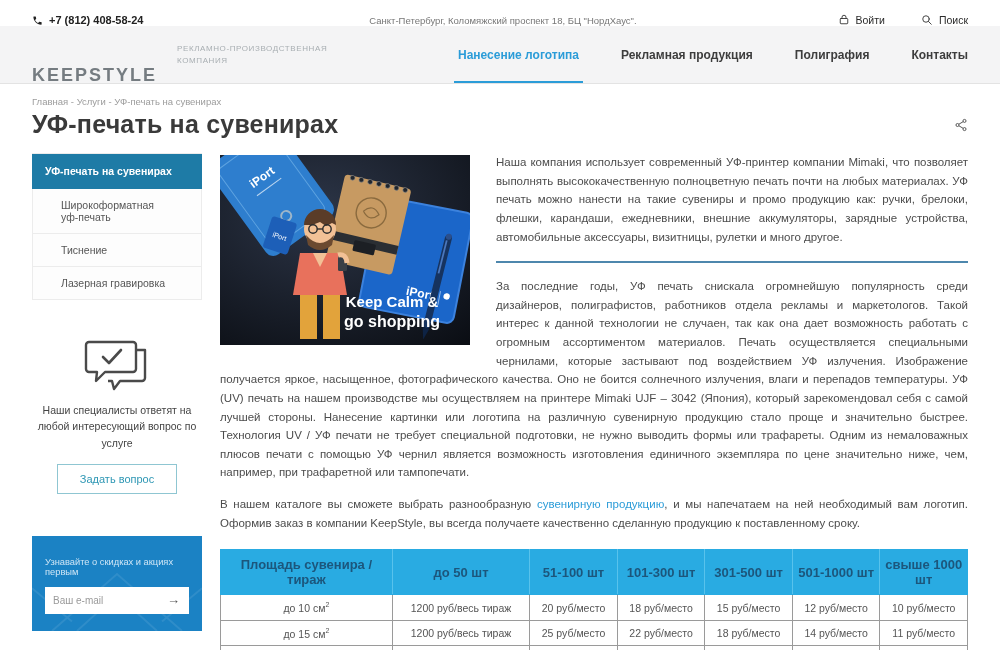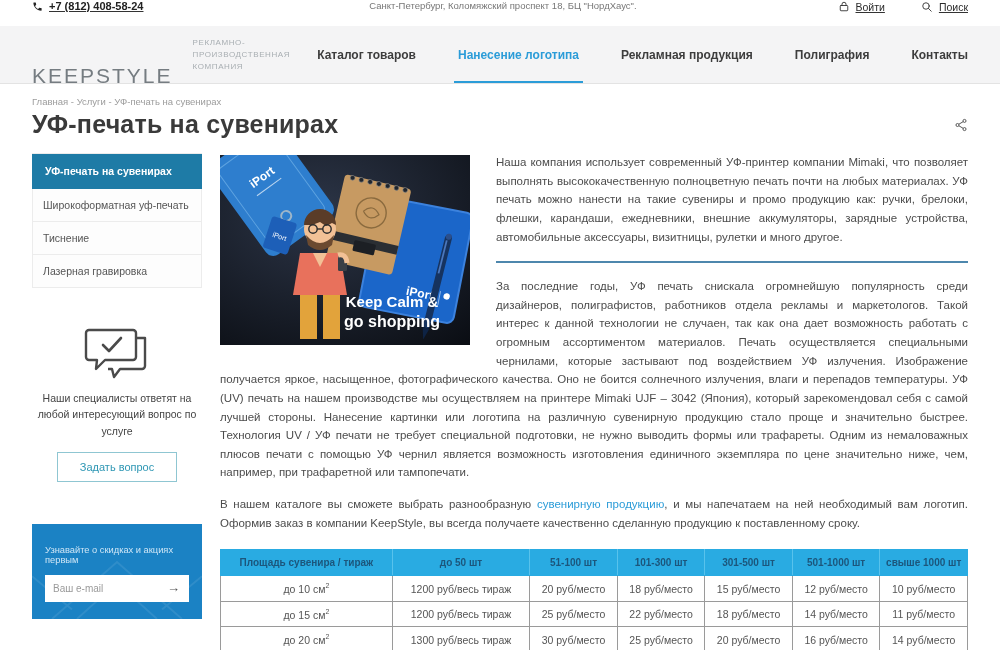--- a/index.html
+++ b/index.html
@@ -1,29 +1,29 @@
 <!DOCTYPE html>
 <html lang="ru"><head>
 <meta charset="utf-8">
 <style>
   * { margin:0; padding:0; box-sizing:border-box; }
   body { background:#fff; font-family:"Liberation Sans", sans-serif; }
   .page { width:1000px; height:650px; background:#fff; position:relative; overflow:hidden; }
 
   
-  .topbar { height:26px; display:flex; align-items:flex-start; padding:0 32px; position:relative; font-size:10.5px; color:#333;text-decoration:underline; }
+  .topbar { height:26px; display:flex; align-items:flex-end; padding:0 32px; position:relative; font-size:10.5px; color:#333; }
   .topbar-phone { display:flex; align-items:center; gap:6px; font-weight:bold; font-size:11px; color:#222; cursor:pointer; }
   .topbar-address { position:absolute; left:6px; right:0; text-align:center; font-size:9.5px; color:#777; pointer-events:none; }
   .topbar-right { margin-left:auto; display:flex; align-items:center; gap:36px; z-index:1; }
   .topbar-action { display:flex; align-items:center; gap:6px; font-size:10.5px; color:#2b2b2b; cursor:pointer; }
   .icon-stroke { stroke:#333; fill:none; stroke-width:1.8; stroke-linecap:round; stroke-linejoin:round; }
 
   
   .header { height:58px; background:#f4f4f5; border-bottom:1px solid #e3e3e3; display:flex; align-items:center; padding:0 32px; }
-  .logo { font-size:21px; font-weight:normal; letter-spacing:2px; color:#757c81; text-transform:uppercase; cursor:pointer;margin-top:42px; }
+  .logo { font-size:18px; font-weight:bold; letter-spacing:2px; color:#757c81; text-transform:uppercase; cursor:pointer;margin-top:42px; }
   .logo-tagline { width:170px; margin-left:20px; font-size:8px; letter-spacing:.6px; color:#a8aeb2; text-transform:uppercase; line-height:1.5; }
   .main-nav { margin-left:auto; display:flex; gap:42px; height:100%; align-items:stretch; }
   .nav-item { display:flex; align-items:center; font-size:12px; font-weight:bold; color:#3d3d3d; position:relative; cursor:pointer; white-space:nowrap; }
   .nav-item.active { color:#2b9cd8; }
   .nav-item.active::after { content:""; position:absolute; left:-4px; right:-4px; bottom:0; height:2px; background:#2b9cd8; }
 
   
   .breadcrumb { padding:12px 32px 0; font-size:9.5px; color:#9c9c9c; }
   .bc-item { cursor:default; }
   .bc-item[data-interactable="true"] { cursor:pointer; }
@@ -31,21 +31,21 @@
   h1.page-title { font-size:25px; font-weight:bold; color:#3a3a3a; letter-spacing:.2px; }
   .share-button { margin-left:auto; margin-top:8px; cursor:pointer; }
 
   
   .layout { display:flex; padding:14px 32px 0; gap:18px; }
   aside.sidebar { width:170px; flex-shrink:0; }
   main.content { flex:1; min-width:0; }
 
   
   .service-menu { border-top:1px solid #ececec; }
-  .service-item { background:#fdfdfd; border:1px solid #ececec; border-top:none; padding:10px 10px; font-size:10.5px; color:#555; cursor:pointer; }
+  .service-item { background:#fdfdfd; border:1px solid #ececec; border-top:none; padding:10px 28px; font-size:10.5px; color:#555; cursor:pointer; }
   .service-item.active { background:#1e7ba6; border-color:#1e7ba6; color:#fff; font-weight:bold; padding:11px 12px; }
 
   
   .question-widget { margin-top:36px; text-align:center; }
   .question-widget .qw-icon { display:inline-block; }
   .qw-text { margin-top:0; font-size:10.5px; line-height:1.55; color:#444; }
   .qw-button { margin-top:13px; display:inline-block; background:#fff; border:1px solid #8fc6d2; color:#2e97b4; font-size:11px; padding:8px 22px; cursor:pointer; font-family:inherit; }
 
   
   .newsletter { margin-top:42px; background:#1b82c4; padding:15px 13px 17px; color:#fff; position:relative; overflow:hidden; }
@@ -59,21 +59,21 @@
 
   
   .photo { float:left; width:250px; height:190px; margin:2px 26px 10px 0; }
   .photo svg { display:block; width:100%; height:100%; }
   p.body-text { font-size:11.5px; line-height:1.62; color:#4c4c4c; text-align:justify; margin-bottom:13px; }
   .divider { height:2px; background:#4d87ad; overflow:hidden; margin:15px 0 14px; }
   a.inline-link { color:#2b9cd8; text-decoration:none; cursor:pointer; }
 
   
   table.pricing { width:100%; border-collapse:collapse; margin-top:17px; table-layout:fixed; }
-  table.pricing th { background:#29abe2; color:#1c567c; font-size:10px; font-weight:bold; padding:7px 3px; border:1px solid #29abe2; border-right:1px solid #58c2ec; text-align:center; }
+  table.pricing th { background:#29abe2; color:#1c567c; font-size:13px; font-weight:bold; padding:7px 3px; border:1px solid #29abe2; border-right:1px solid #58c2ec; text-align:center; }
   table.pricing th:last-child { border-right:1px solid #29abe2; }
   table.pricing td { border:1px solid #9a9a9a; font-size:10.5px; color:#555; text-align:center; padding:6px 3px; background:#fff; }
   table.pricing sup { font-size:7px; }
 </style>
 </head>
 <body>
 
 <div class="page" data-interactable="false">
 
   <div class="topbar" data-interactable="false">
@@ -99,21 +99,20 @@
           </svg>
         <span data-interactable="false">Поиск</span>
       </div>
     </div>
   </div>
 
   <header class="header" data-interactable="false">
     <div class="logo" data-interactable="true">KeepStyle</div>
     <div class="logo-tagline" data-interactable="false">Рекламно-производственная компания</div>
     <nav class="main-nav" data-interactable="false">
-        <div class="nav-item" data-interactable="true">Каталог товаров</div>
         <div class="nav-item active" data-interactable="true">Нанесение логотипа</div>
         <div class="nav-item" data-interactable="true">Рекламная продукция</div>
         <div class="nav-item" data-interactable="true">Полиграфия</div>
         <div class="nav-item" data-interactable="true">Контакты</div>
       </nav>
   </header>
 
   <div class="breadcrumb" data-interactable="false"><span class="bc-item" data-interactable="true">Главная</span><span data-interactable="false"> - </span><span class="bc-item" data-interactable="true">Услуги</span><span data-interactable="false"> - </span><span class="bc-item" data-interactable="false">УФ-печать на сувенирах</span></div>
 
   <div class="title-row" data-interactable="false">

